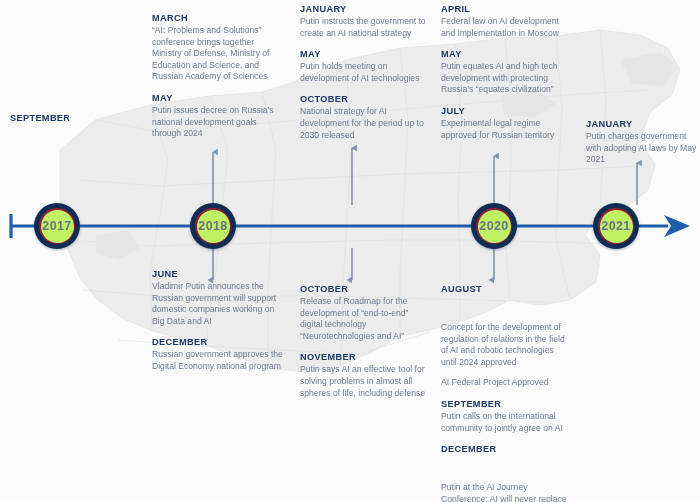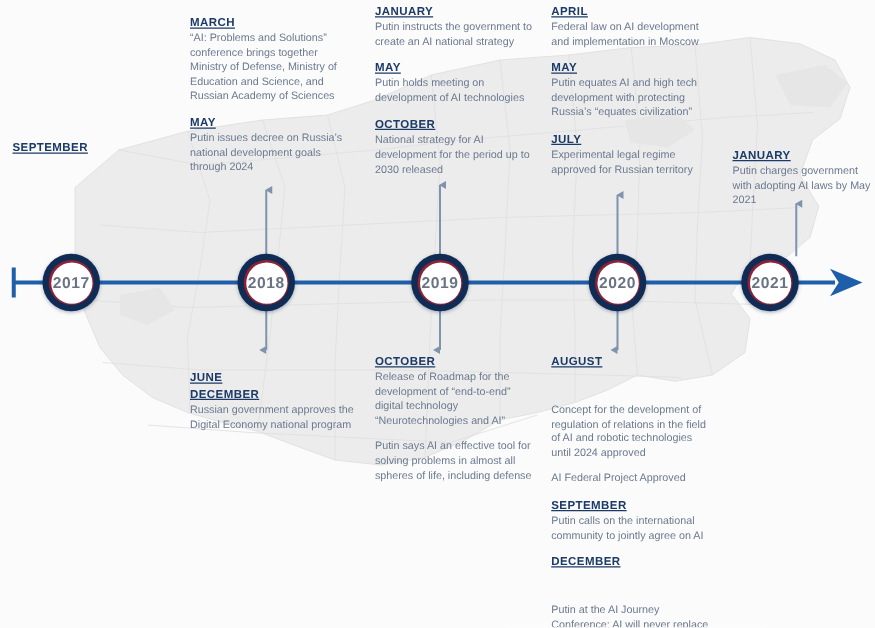--- a/index.html
+++ b/index.html
@@ -42,21 +42,20 @@
     position: absolute;
   }
   .evt-month {
     font-size: 9.2px;
     font-weight: bold;
     letter-spacing: 0.35px;
     color: #1b3a68;
     margin: 0 0 1px 0;
     line-height: 12px;
     text-transform: uppercase;
-    text-decoration: underline;
   }
   .evt-text {
     font-size: 8.6px;
     color: #6b7a90;
     line-height: 11.6px;
     margin: 0 0 9px 0;
   }
   .evt-text.tight {
     margin-bottom: 9px;
     margin-top: 27px;
@@ -88,21 +87,21 @@
     border-radius: 50%;
     background: #8d2236;
     display: flex;
     align-items: center;
     justify-content: center;
   }
   .year-node .ring-inner {
     width: 33px;
     height: 33px;
     border-radius: 50%;
-    background: #ffffff;
+    background: #bef264;
     display: flex;
     align-items: center;
     justify-content: center;
   }
 </style>
 </head>
 <body>
 
 <div id="infographic">
 
@@ -175,27 +174,20 @@
       </div>
     </div>
   </div>
   <div class="year-node" style="left:190px; top:203px;">
     <div class="ring-red">
       <div class="ring-inner">
         <span class="year-label">2018</span>
       </div>
     </div>
   </div>
-  <div class="year-node" style="left:329px; top:203px;">
-    <div class="ring-red">
-      <div class="ring-inner">
-        <span class="year-label">2019</span>
-      </div>
-    </div>
-  </div>
   <div class="year-node" style="left:471px; top:203px;">
     <div class="ring-red">
       <div class="ring-inner">
         <span class="year-label">2020</span>
       </div>
     </div>
   </div>
   <div class="year-node" style="left:593px; top:203px;">
     <div class="ring-red">
       <div class="ring-inner">
@@ -210,38 +202,40 @@
       <div class="evt-month">SEPTEMBER</div>
     </div>
 
     <div class="block" style="left:152px; top:12px; width:128px;">
       <div class="evt-month">MARCH</div>
       <div class="evt-text">“AI: Problems and Solutions” conference brings together Ministry of Defense, Ministry of Education and Science, and Russian Academy of Sciences</div>
       <div class="evt-month">MAY</div>
       <div class="evt-text">Putin issues decree on Russia’s national development goals through 2024</div>
     </div>
 
-    <div class="block" style="left:152px; top:296px; width:132px;">
+    <div class="block" style="left:152px; top:268px; width:132px;">
       <div class="evt-month">JUNE</div>
+      <div class="evt-text">Vladimir Putin announces the Russian government will support domestic companies working on Big Data and AI</div>
       <div class="evt-month">DECEMBER</div>
       <div class="evt-text">Russian government approves the Digital Economy national program</div>
     </div>
 
     <div class="block" style="left:300px; top:3px; width:128px;">
       <div class="evt-month">JANUARY</div>
       <div class="evt-text">Putin instructs the government to create an AI national strategy</div>
       <div class="evt-month">MAY</div>
       <div class="evt-text">Putin holds meeting on development of AI technologies</div>
       <div class="evt-month">OCTOBER</div>
       <div class="evt-text">National strategy for AI development for the period up to 2030 released</div>
     </div>
 
     <div class="block" style="left:300px; top:283px; width:132px;">
       <div class="evt-month">OCTOBER</div>
       <div class="evt-text">Release of Roadmap for the development of “end-to-end” digital technology “Neurotechnologies and AI”</div>
+      <div class="evt-month">NOVEMBER</div>
       <div class="evt-text">Putin says AI an effective tool for solving problems in almost all spheres of life, including defense</div>
     </div>
 
     <div class="block" style="left:441px; top:3px; width:130px;">
       <div class="evt-month">APRIL</div>
       <div class="evt-text">Federal law on AI development and implementation in Moscow</div>
       <div class="evt-month">MAY</div>
       <div class="evt-text">Putin equates AI and high tech development with protecting Russia’s “equates civilization”</div>
       <div class="evt-month">JULY</div>
       <div class="evt-text">Experimental legal regime approved for Russian territory</div>

